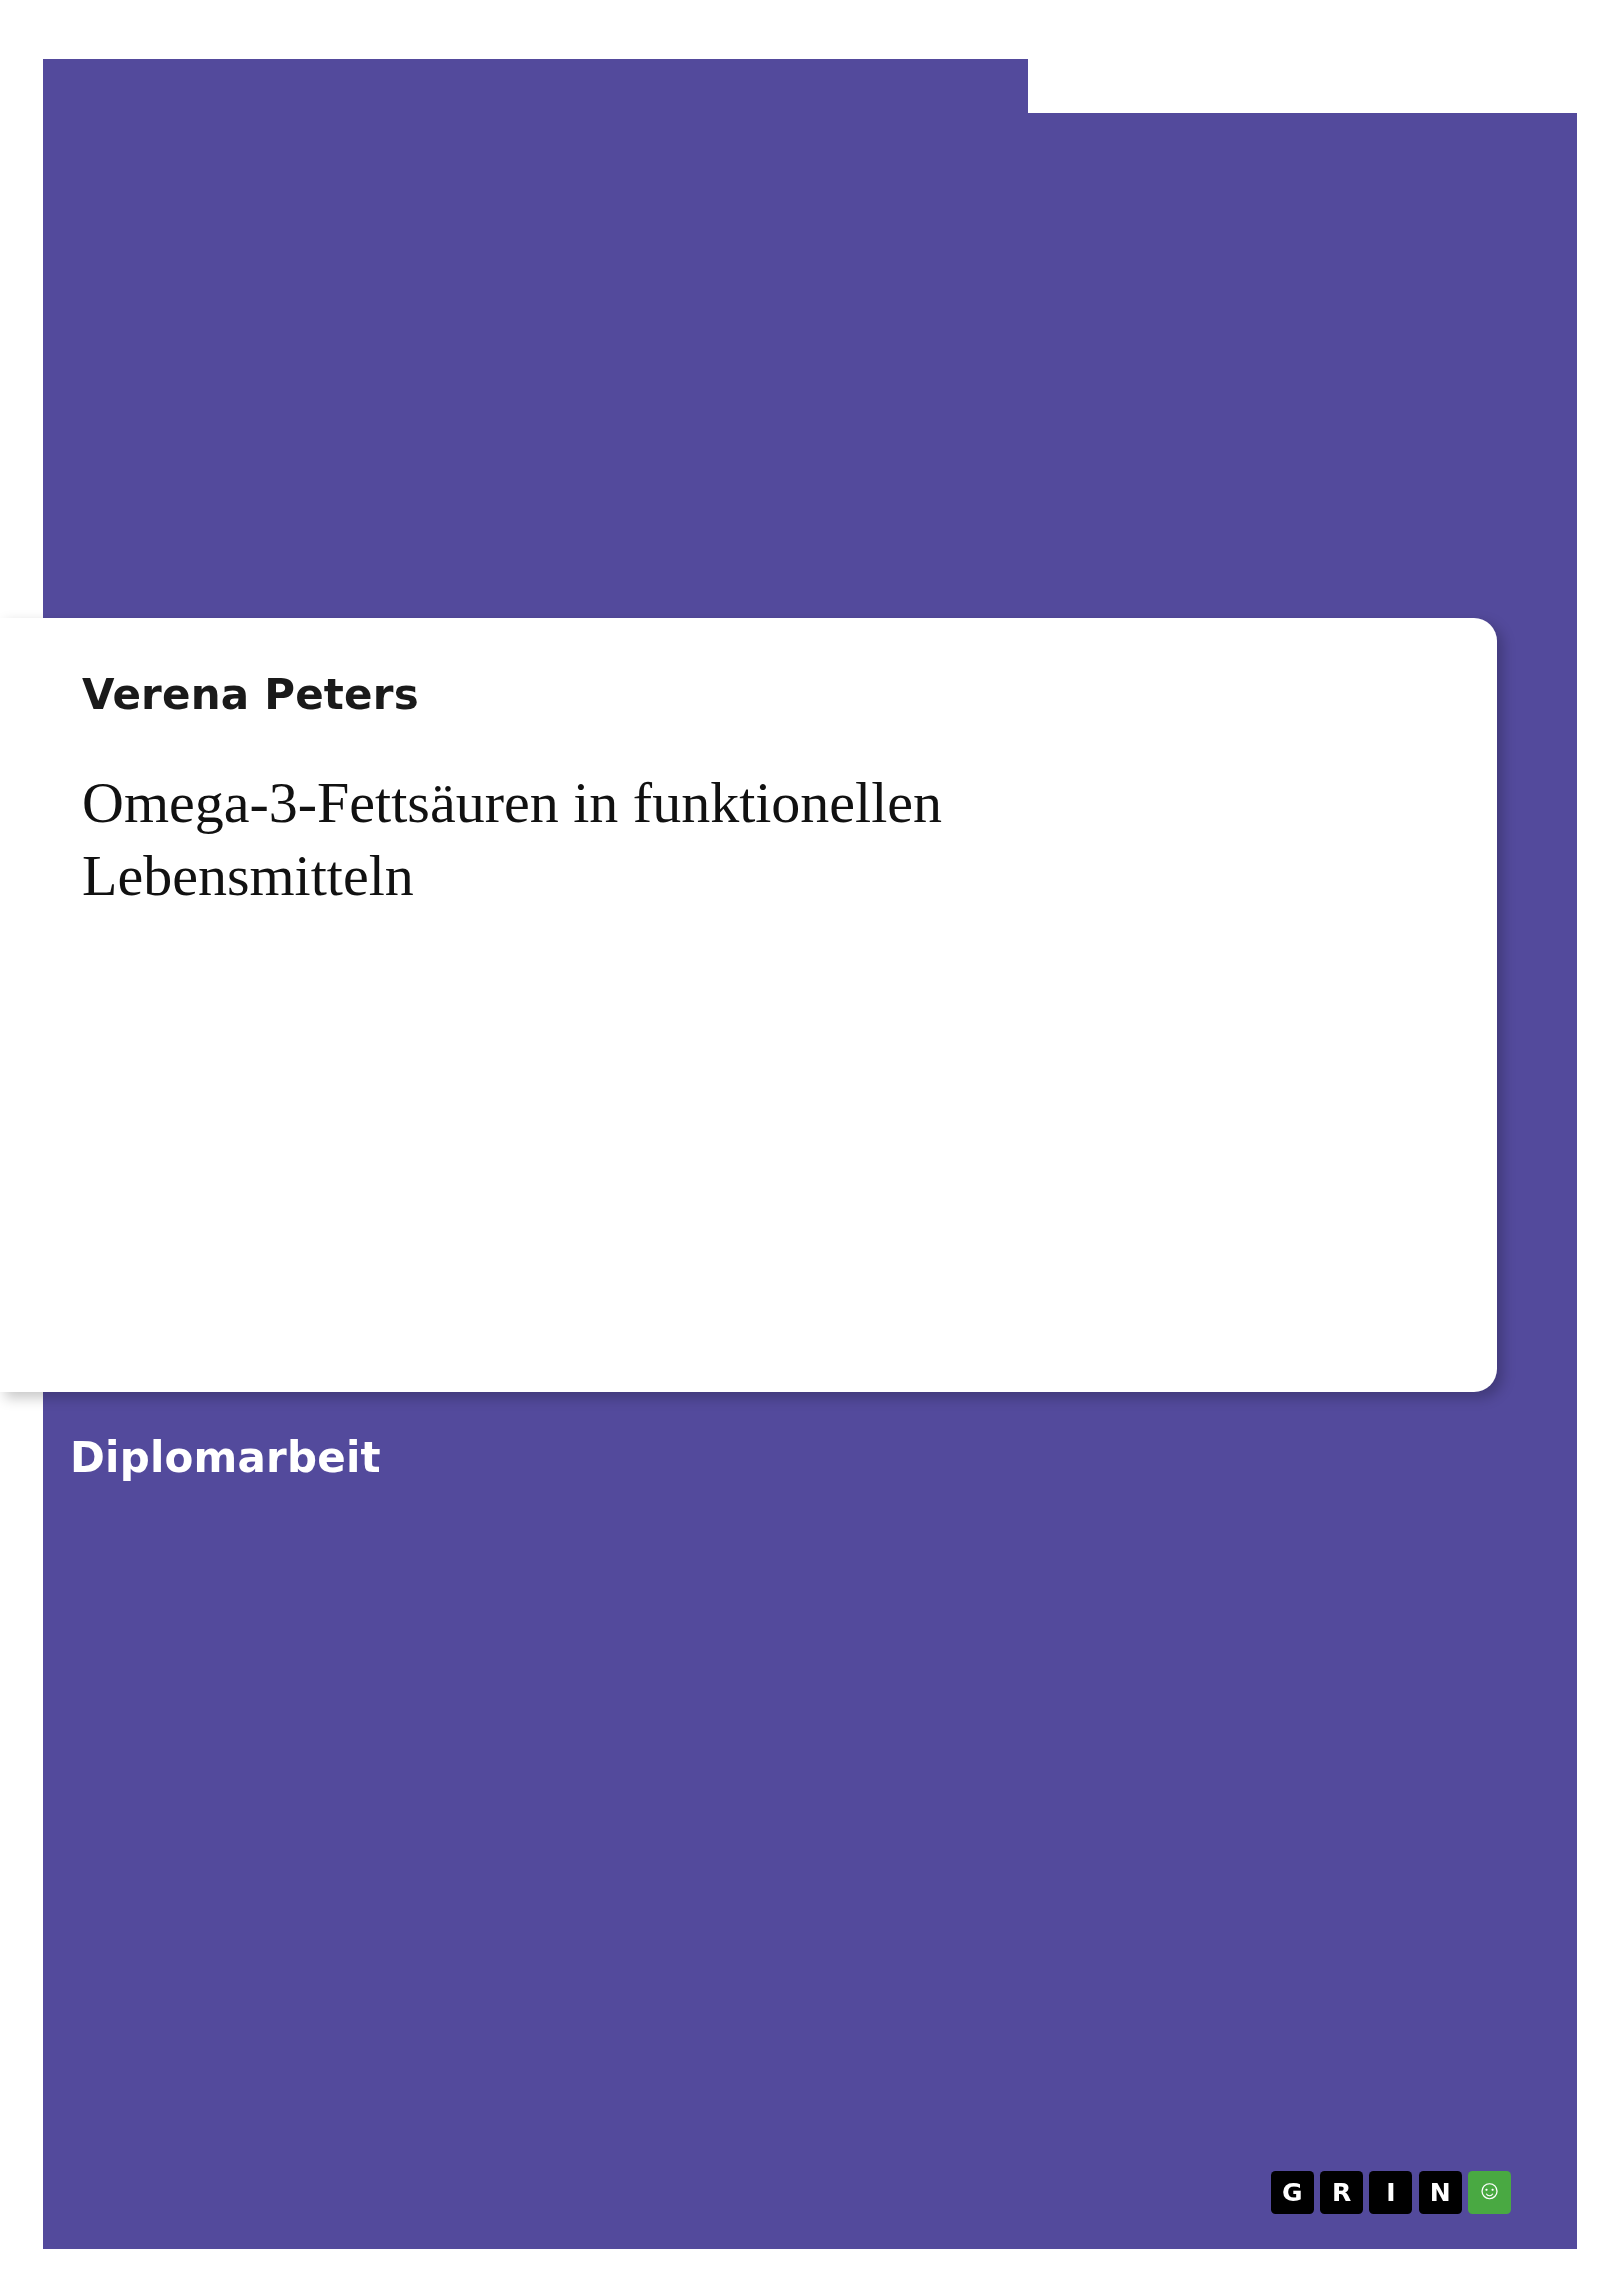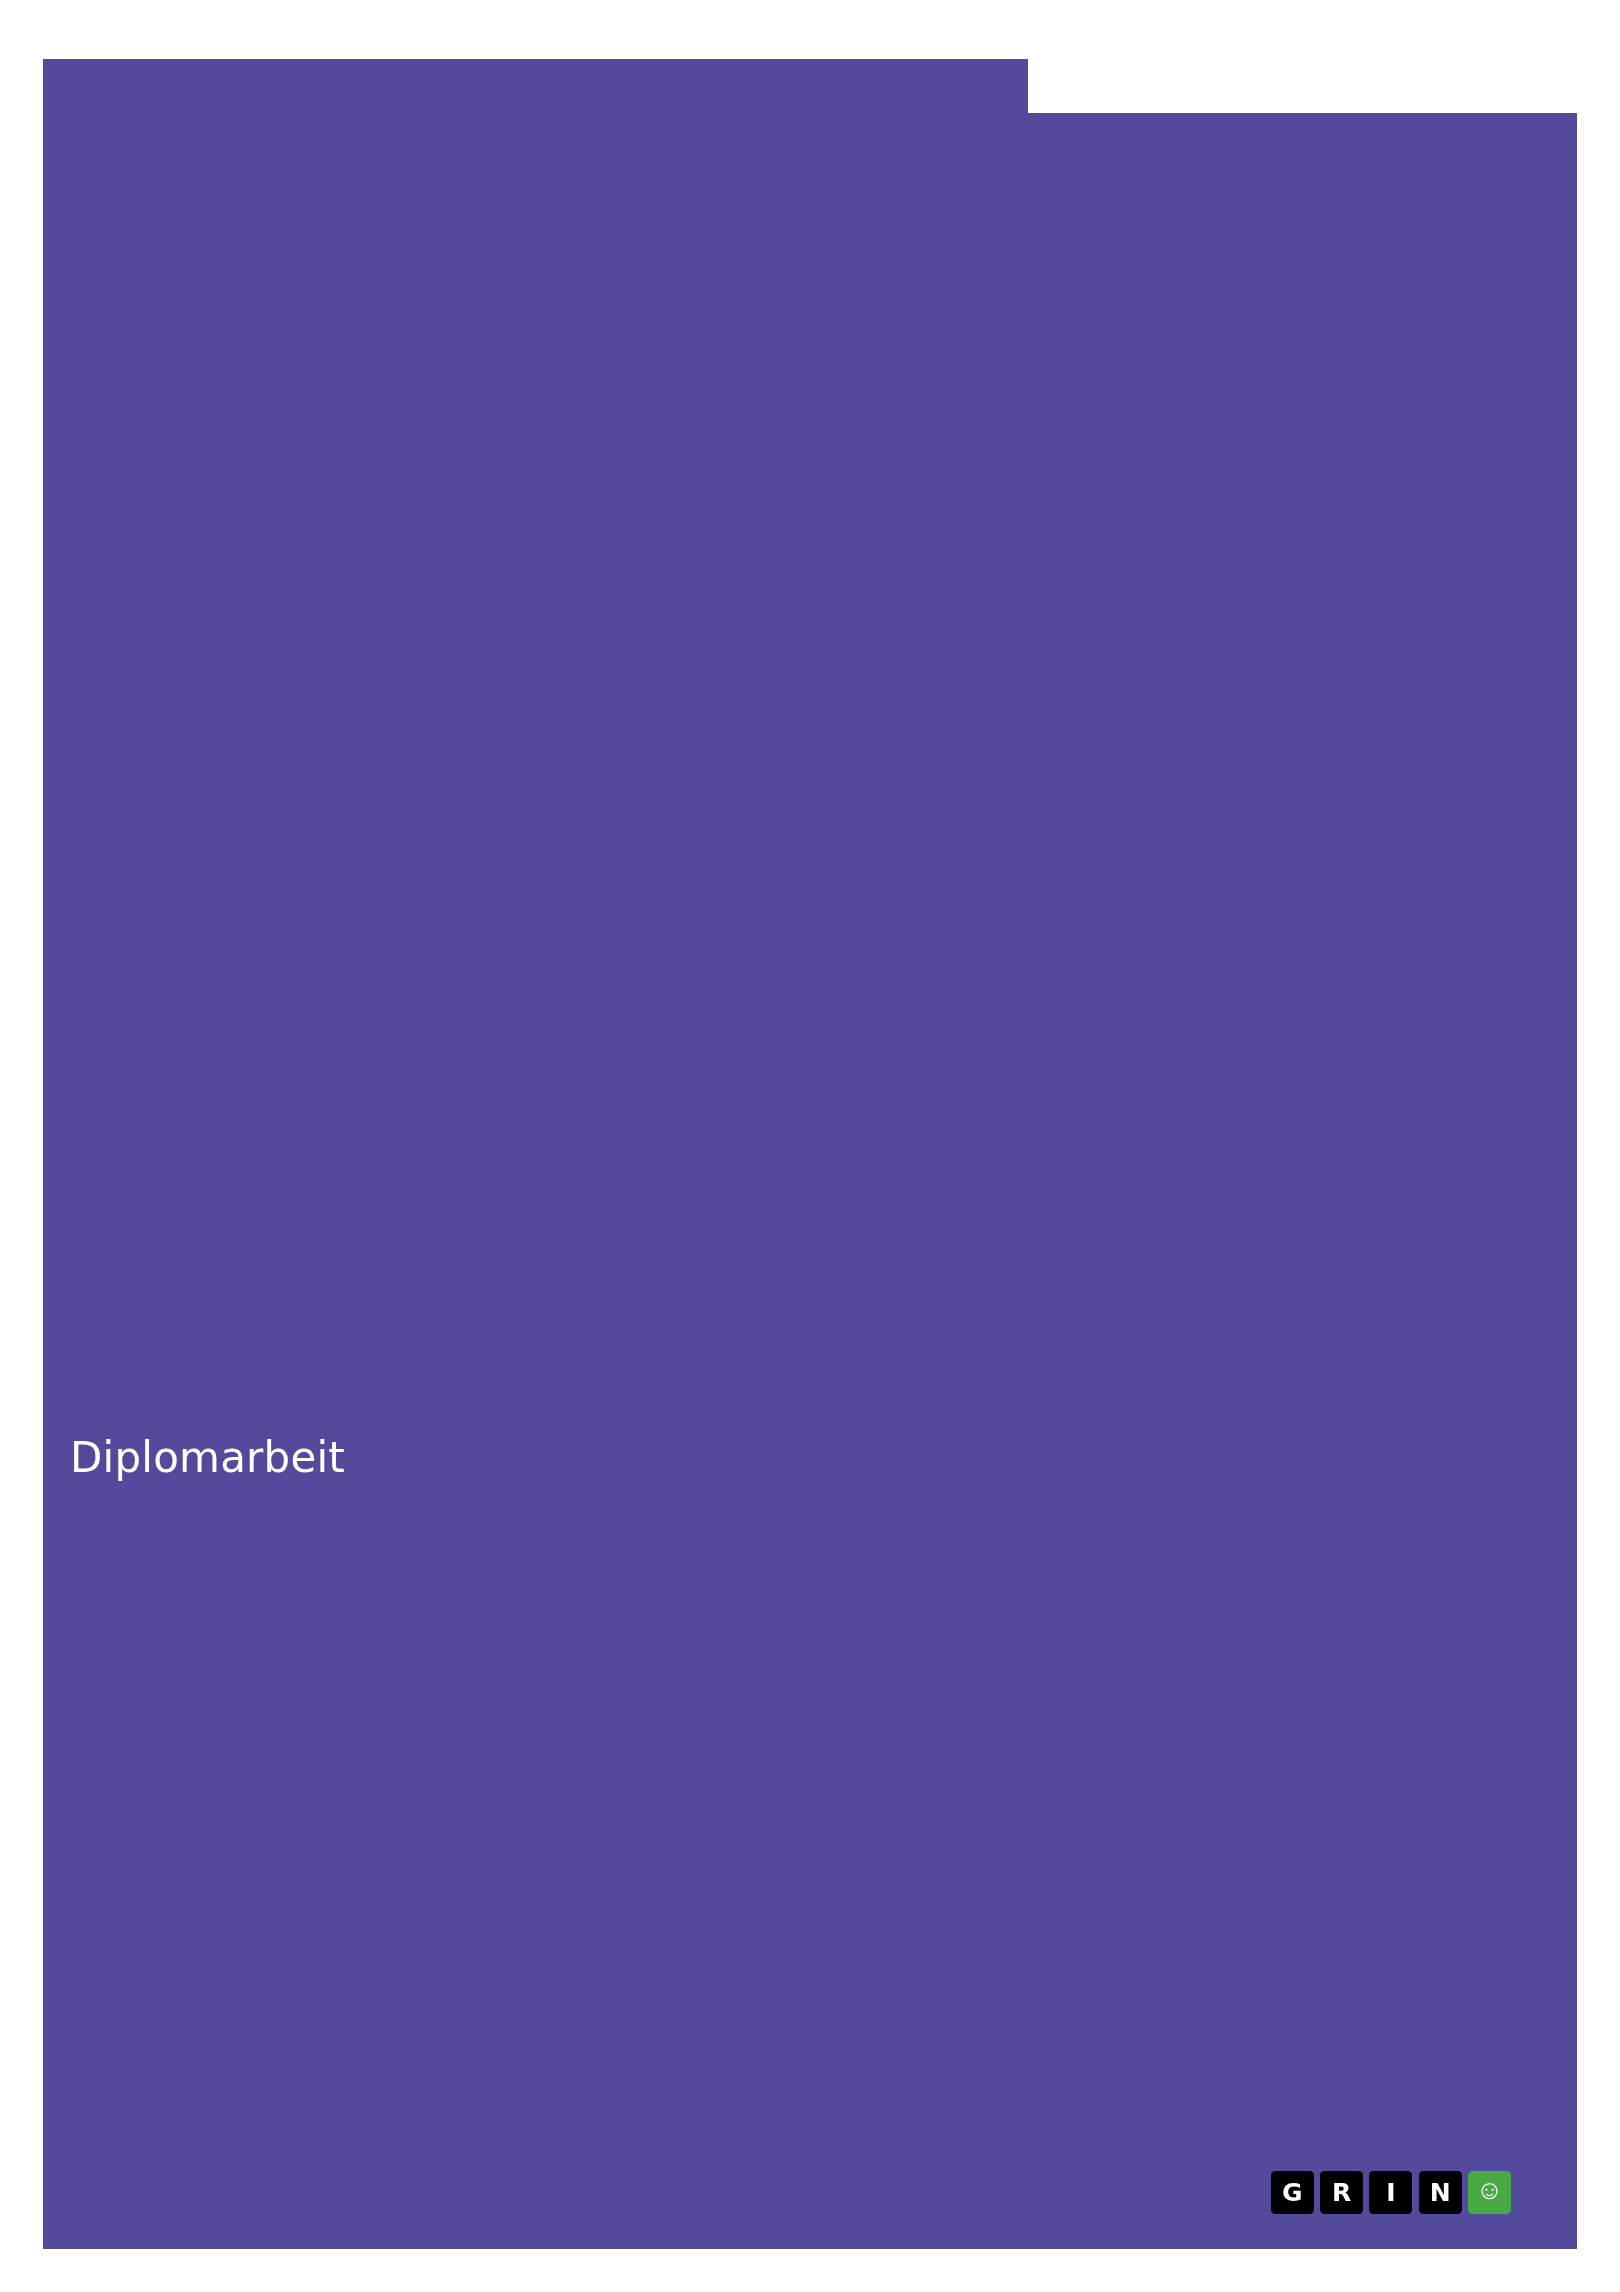--- a/index.html
+++ b/index.html
@@ -99,21 +99,21 @@
     max-width: 1182px;
   }
 
   
   .doc-type {
     position: absolute;
     left: 70px;
     top: 1433px;
     font-family: "DejaVu Sans", sans-serif;
     font-size: 42px;
-    font-weight: normal;
+    font-weight: bold;
     color: #ffffff;
     letter-spacing: 0.2px;
   }
 
   
   .logo {
     position: absolute;
     right: 109px;
     bottom: 79px;
     display: flex;
@@ -151,20 +151,24 @@
 </style>
 </head>
 <body>
 
 <div class="cover">
 
   <div class="purple-panel"></div>
   <div class="top-notch"></div>
 
 
+  <div class="title-card">
+    <div class="author">Verena Peters</div>
+    <div class="title">Omega-3-Fettsäuren in funktionellen Lebensmitteln</div>
+  </div>
 
   <div class="doc-type">Diplomarbeit</div>
 
   <div class="logo">
     <span class="logo-letter">G</span>
     <span class="logo-letter">R</span>
     <span class="logo-letter">I</span>
     <span class="logo-letter">N</span>
     <span class="logo-smiley">☺</span>
   </div>

